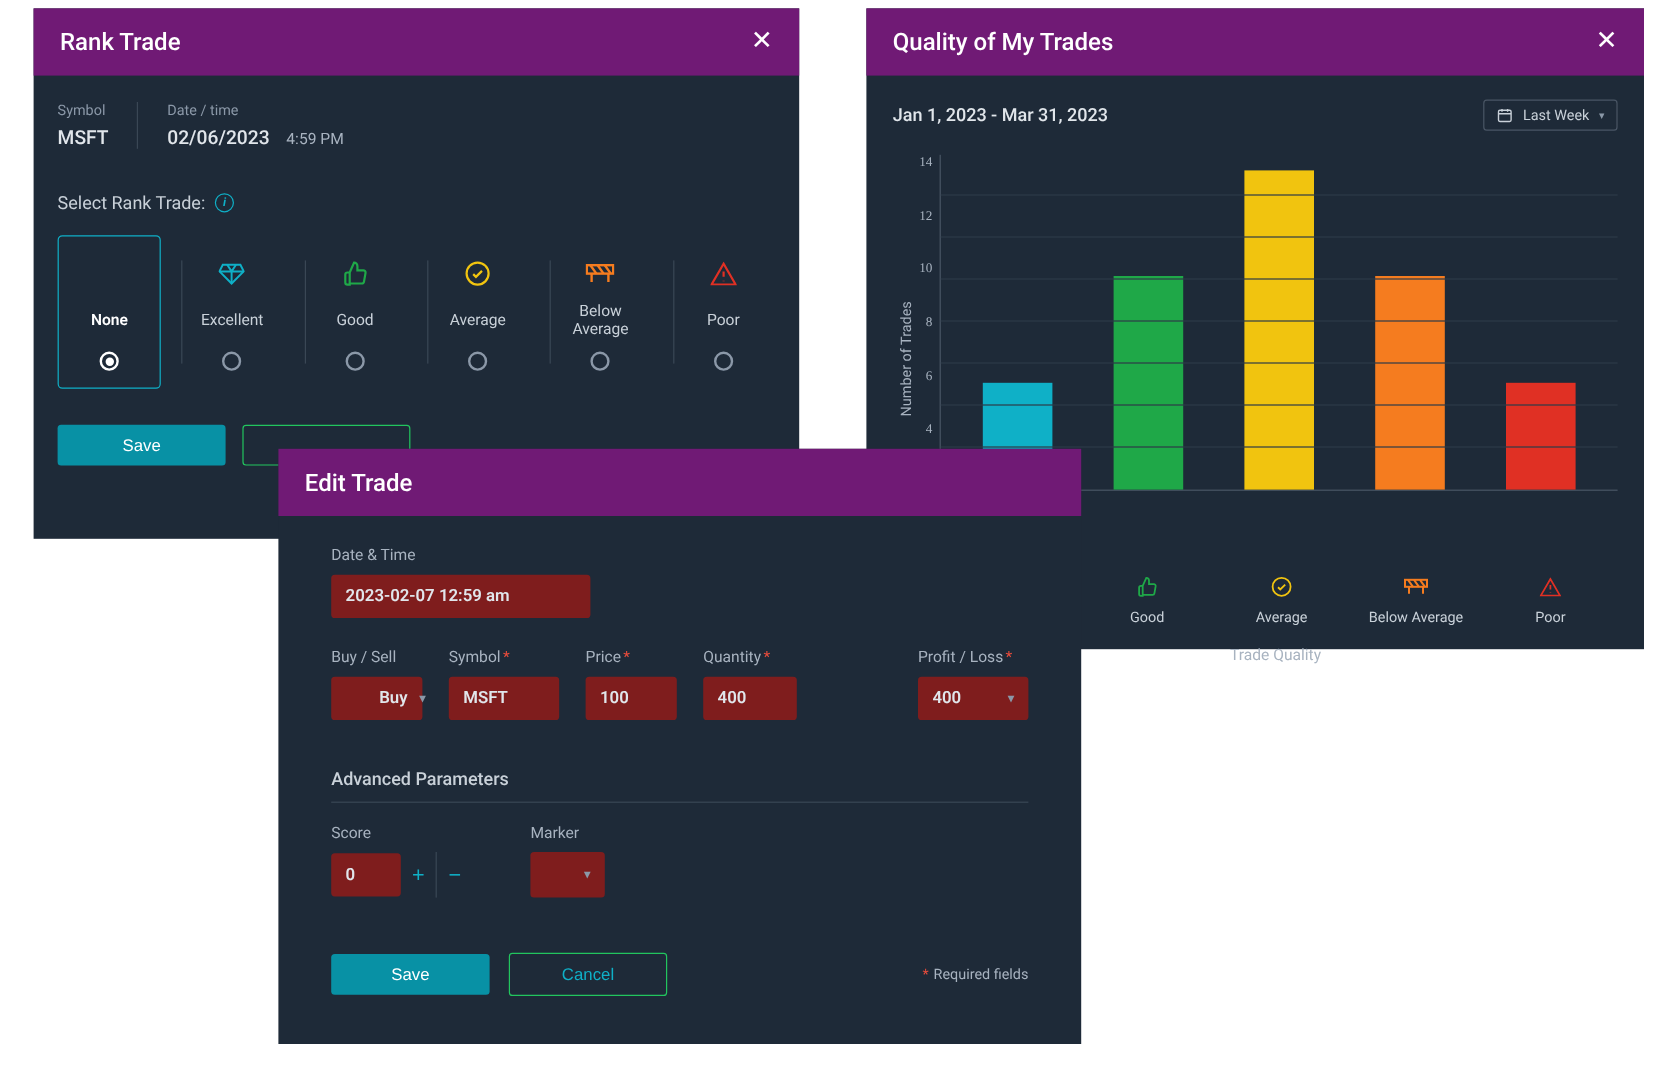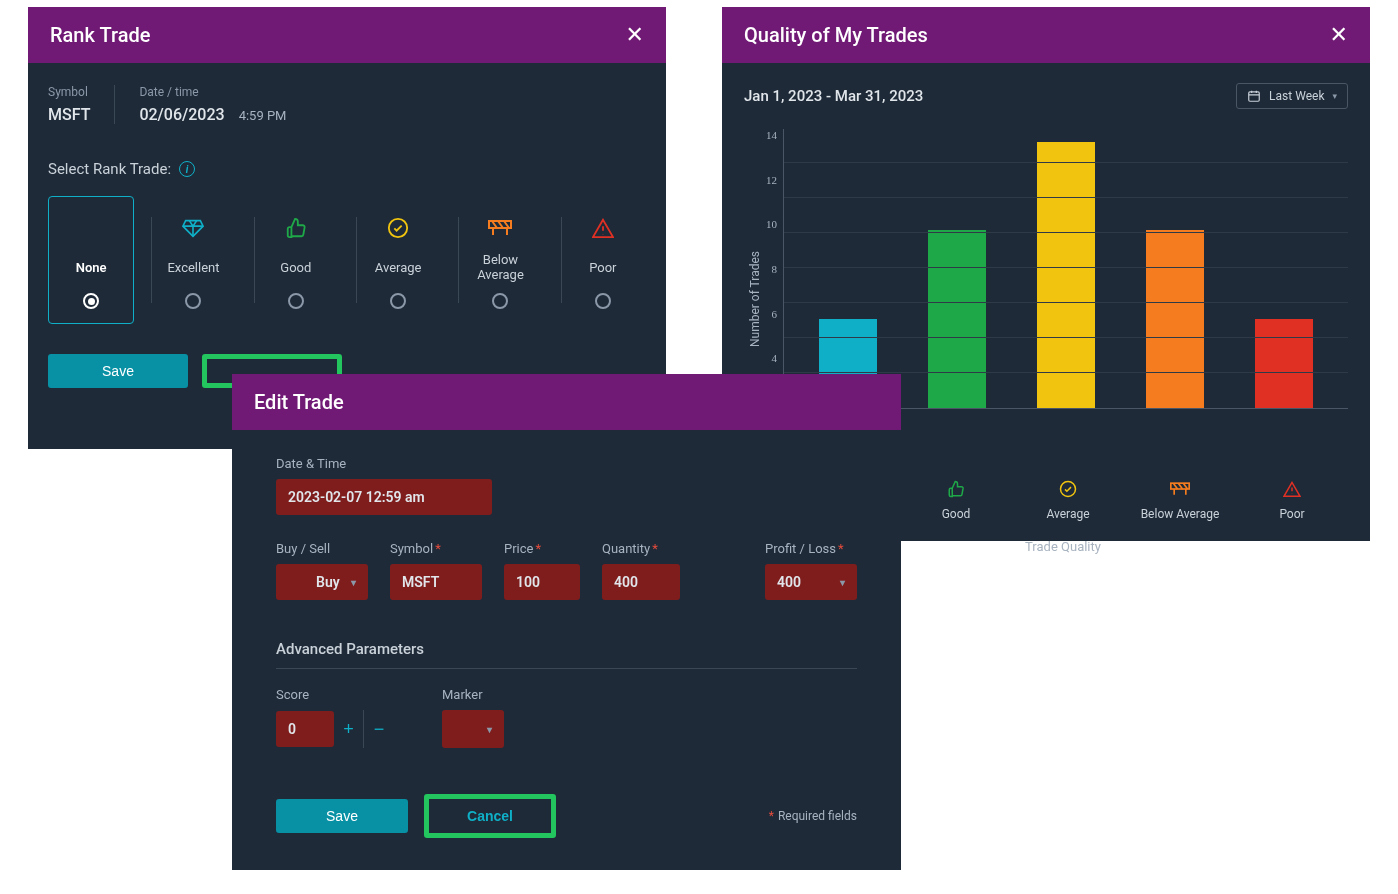--- a/index.html
+++ b/index.html
@@ -116,21 +116,21 @@
   .btn {
     padding: 9px 0;
     width: 140px;
     border-radius: 3px;
     font-size: 14px;
     text-align: center;
     cursor: pointer;
     border: none;
   }
   .btn-primary { background: #0891a5; color: #fff; }
-  .btn-outline { background: transparent; color: #0fb0c7; border: 5px solid #22c55e; font-weight: bold; }
+  .btn-outline { background: transparent; color: #0fb0c7; border: 1px solid #22c55e; }
 
   
   #edit-panel {
     left: 232px; top: 374px;
     width: 669px; height: 496px;
     z-index: 5;
   }
   .edit-body { padding: 26px 44px 20px; }
   .field-label {
     font-size: 13px; color: #a8b3c0; margin-bottom: 8px;
@@ -157,21 +157,21 @@
   .date-block { margin-bottom: 26px; }
   .date-block .input { width: 216px; }
 
   .row-fields {
     display: flex;
     gap: 22px;
     margin-bottom: 40px;
   }
   .row-fields .f { display:flex; flex-direction:column; }
   .row-fields .f .input, .row-fields .f .select { width: 92px; }
-  .row-fields .f.buysell .select { width: 92px; padding-left: 40px; }
+  .row-fields .f.buysell .select { width: 76px; padding-left: 40px; }
   .row-fields .f.symbol .input { width: 92px; }
   .row-fields .f.price .input { width: 76px; }
   .row-fields .f.qty .input { width: 78px; }
   .row-fields .f.pl .select { width: 92px; }
   .row-fields .spacer { flex: 1; }
 
   .adv-header {
     font-size: 15px; color: #c9d1d9; font-weight:500;
     border-bottom: 1px solid #3a4755;
     padding-bottom: 10px;

